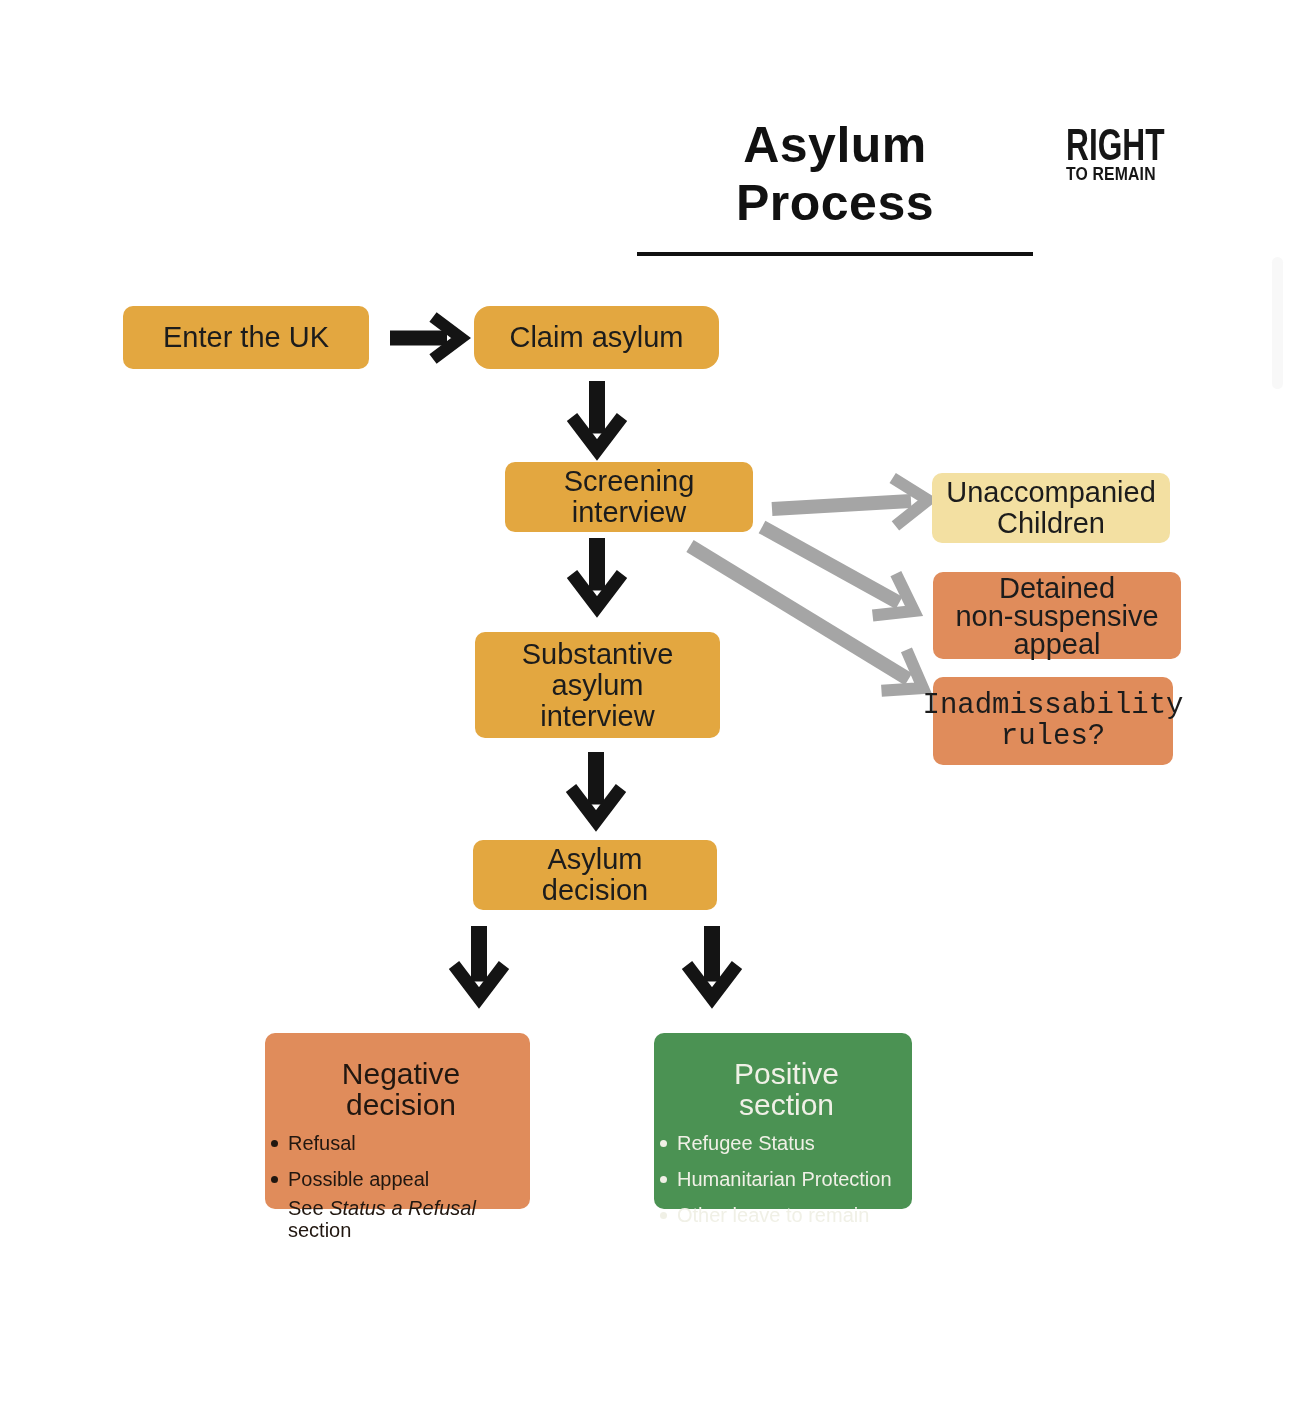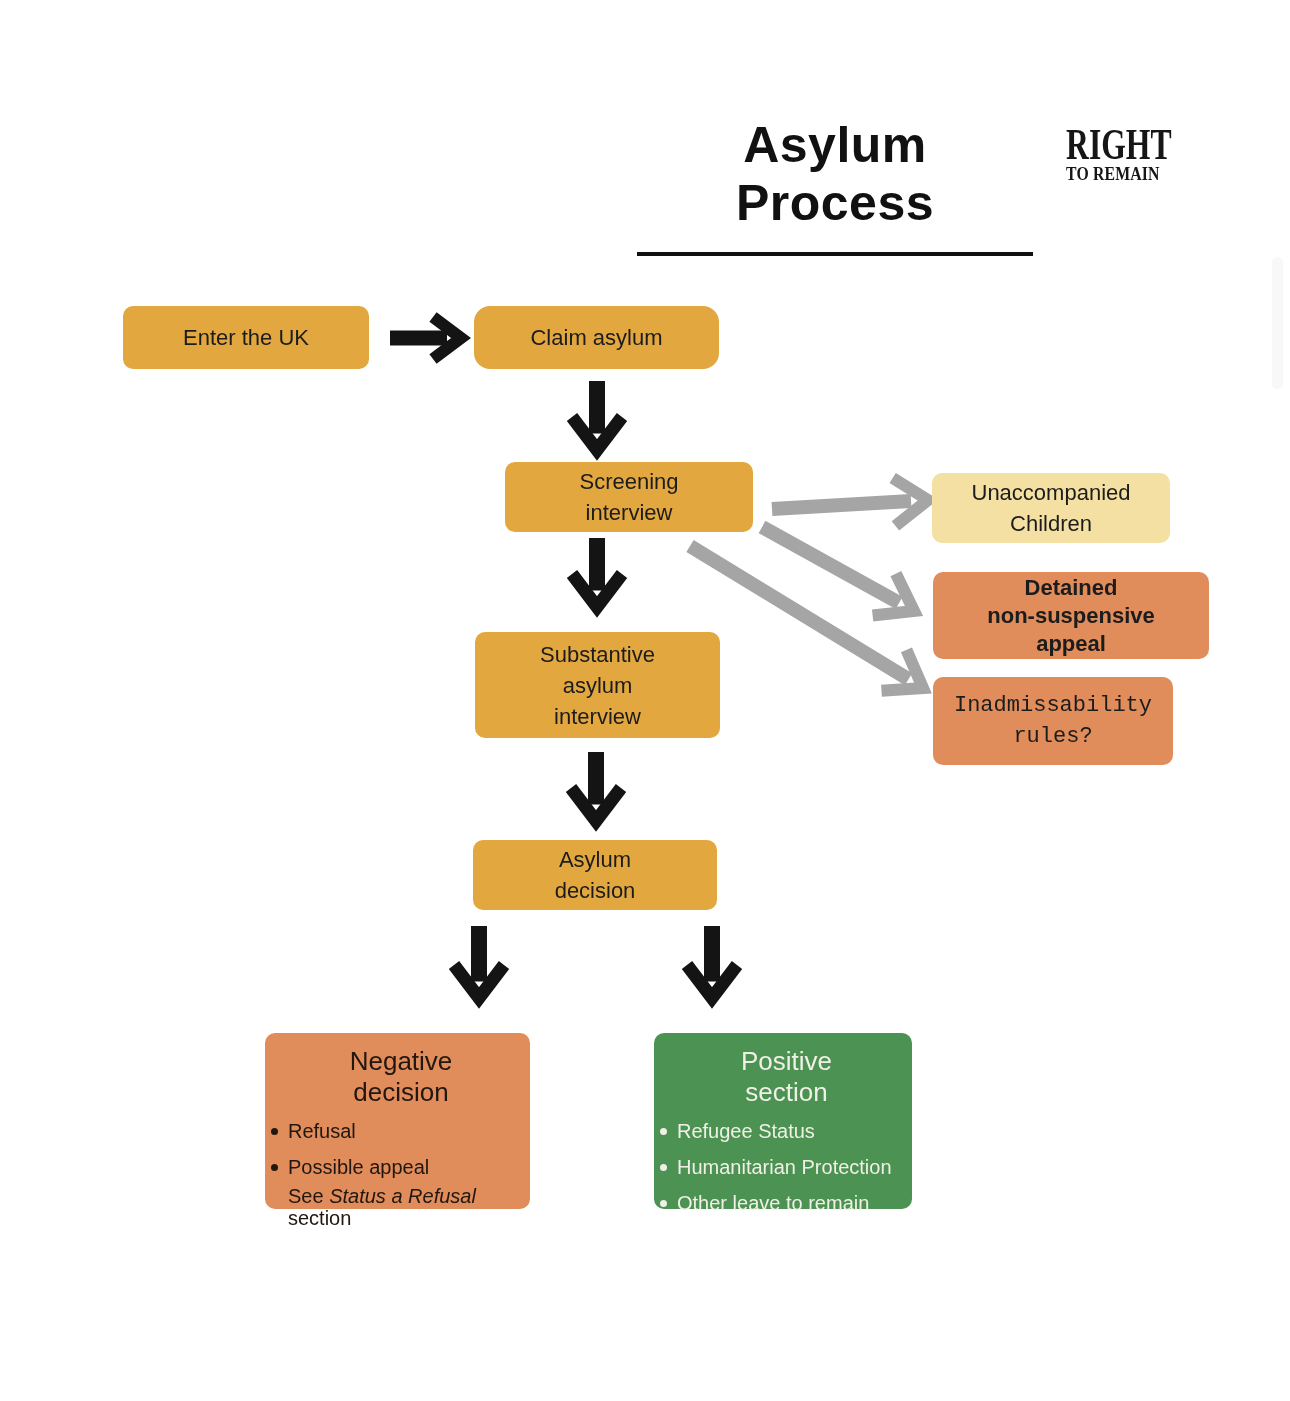--- a/index.html
+++ b/index.html
@@ -7,47 +7,47 @@
     position:relative;width:1290px;height:1401px;background:#ffffff;
     font-family:"Liberation Sans","DejaVu Sans",sans-serif;overflow:hidden;
   }
   
   .page-title{
     position:absolute;left:637px;top:116px;width:396px;
     font-size:50px;line-height:58px;font-weight:700;letter-spacing:.5px;
     color:#111;text-align:center;
     border-bottom:4px solid #111;padding-bottom:20px;
   }
-  .brand{position:absolute;left:1066px;top:126px;width:104px;color:#161616;font-family:Liberation Serif, serif;}
+  .brand{position:absolute;left:1066px;top:126px;width:104px;color:#161616;}
   .brand .l1{
     font-size:44px;line-height:38px;font-weight:700;letter-spacing:0px;
     transform:scaleX(.72);transform-origin:left center;white-space:nowrap;
   }
   .brand .l2{
     font-size:19px;line-height:20px;font-weight:700;letter-spacing:.2px;
     transform:scaleX(.83);transform-origin:left center;white-space:nowrap;
   }
   
   svg.arrows{position:absolute;left:0;top:0;pointer-events:none;}
   
   .node{
     position:absolute;border-radius:10px;display:flex;align-items:center;justify-content:center;
     text-align:center;white-space:pre-line;color:#1c1c1c;
-    font-size:22px;line-height:31px;
+    font-size:29px;line-height:31px;
   }
   .gold{background:var(--gold,#E3A740);}
   .cream{background:var(--cream,#F3E0A2);}
   .orange{background:var(--orange,#E08C5B);}
   .node.tight{line-height:28px;}
   
   .decision{
     position:absolute;border-radius:10px;display:block;text-align:left;
   }
   .decision .d-title{
-    white-space:pre-line;text-align:center;font-size:26px;line-height:31px;padding-top:13px;margin-left:7px;
+    white-space:pre-line;text-align:center;font-size:30px;line-height:31px;padding-top:25px;margin-left:7px;
   }
   .decision ul{list-style:none;margin:9px 0 0 0;padding:0 0 0 6px;}
   .decision li{
     position:relative;font-size:20px;line-height:29px;padding-left:17px;white-space:nowrap;margin-top:7px;
   }
   .decision li::before{
     content:"";position:absolute;left:0;top:11px;width:7px;height:7px;border-radius:50%;
     background:currentColor;
   }
   .decision .note{
@@ -103,21 +103,21 @@
   <div class="node gold" style="left:475px;top:632px;width:245px;height:106px;">Substantive
 asylum
 interview</div>
 
   <div class="node gold" style="left:473px;top:840px;width:244px;height:70px;">Asylum
 decision</div>
 
   <div class="node cream" style="left:932px;top:473px;width:238px;height:70px;">Unaccompanied
 Children</div>
 
-  <div class="node orange tight" style="left:933px;top:572px;width:276px;height:87px;font-weight:bold;">Detained
+  <div class="node orange tight" style="left:933px;top:572px;width:248px;height:87px;">Detained
 non-suspensive
 appeal</div>
 
   <div class="node orange" style="left:933px;top:677px;width:240px;height:88px;font-family:Liberation Mono, monospace;">Inadmissability
 rules?</div>
 
   <div class="decision neg" style="left:265px;top:1033px;width:265px;height:176px;">
     <div class="d-title">Negative
 decision</div>
     <ul>

